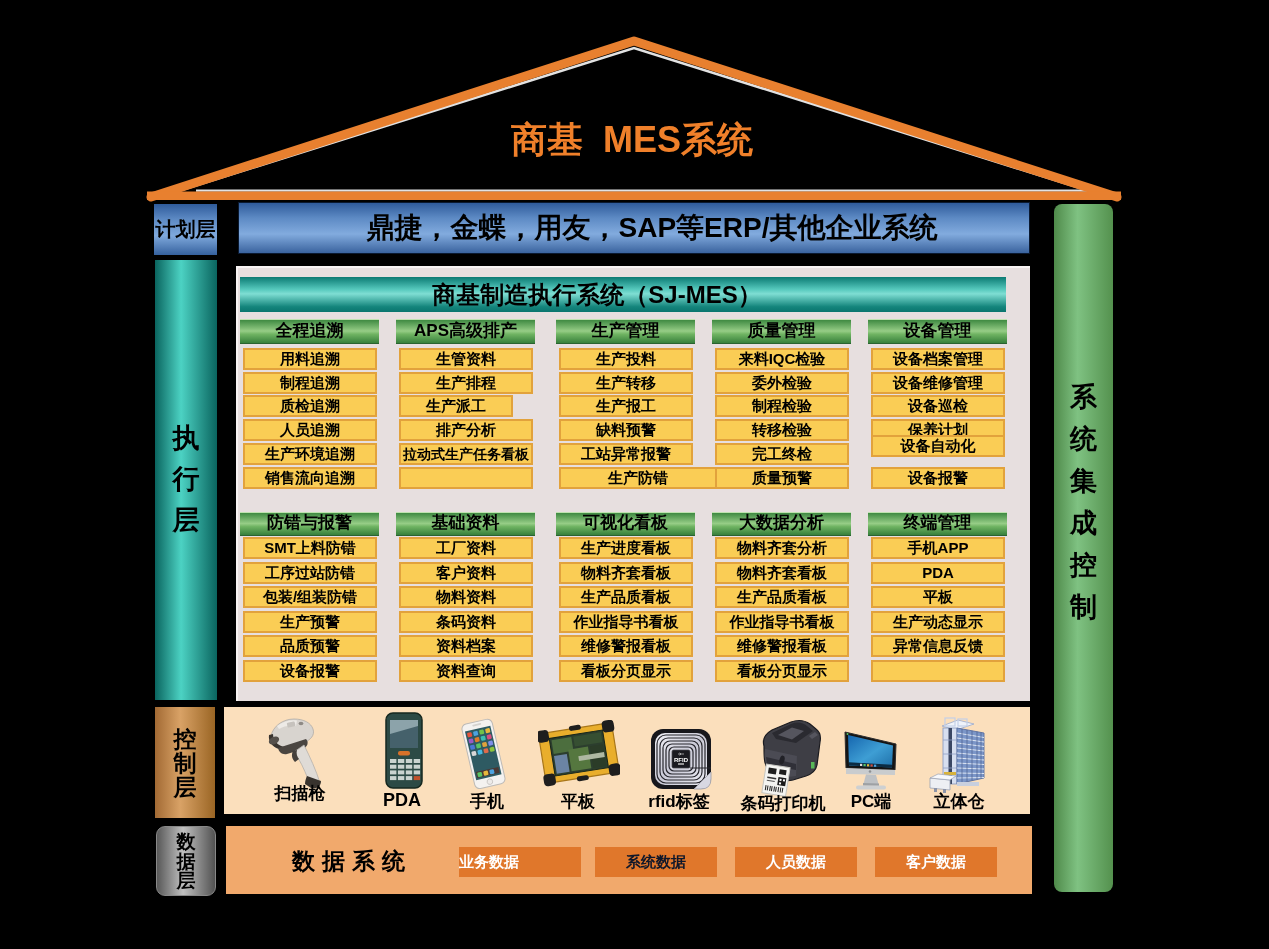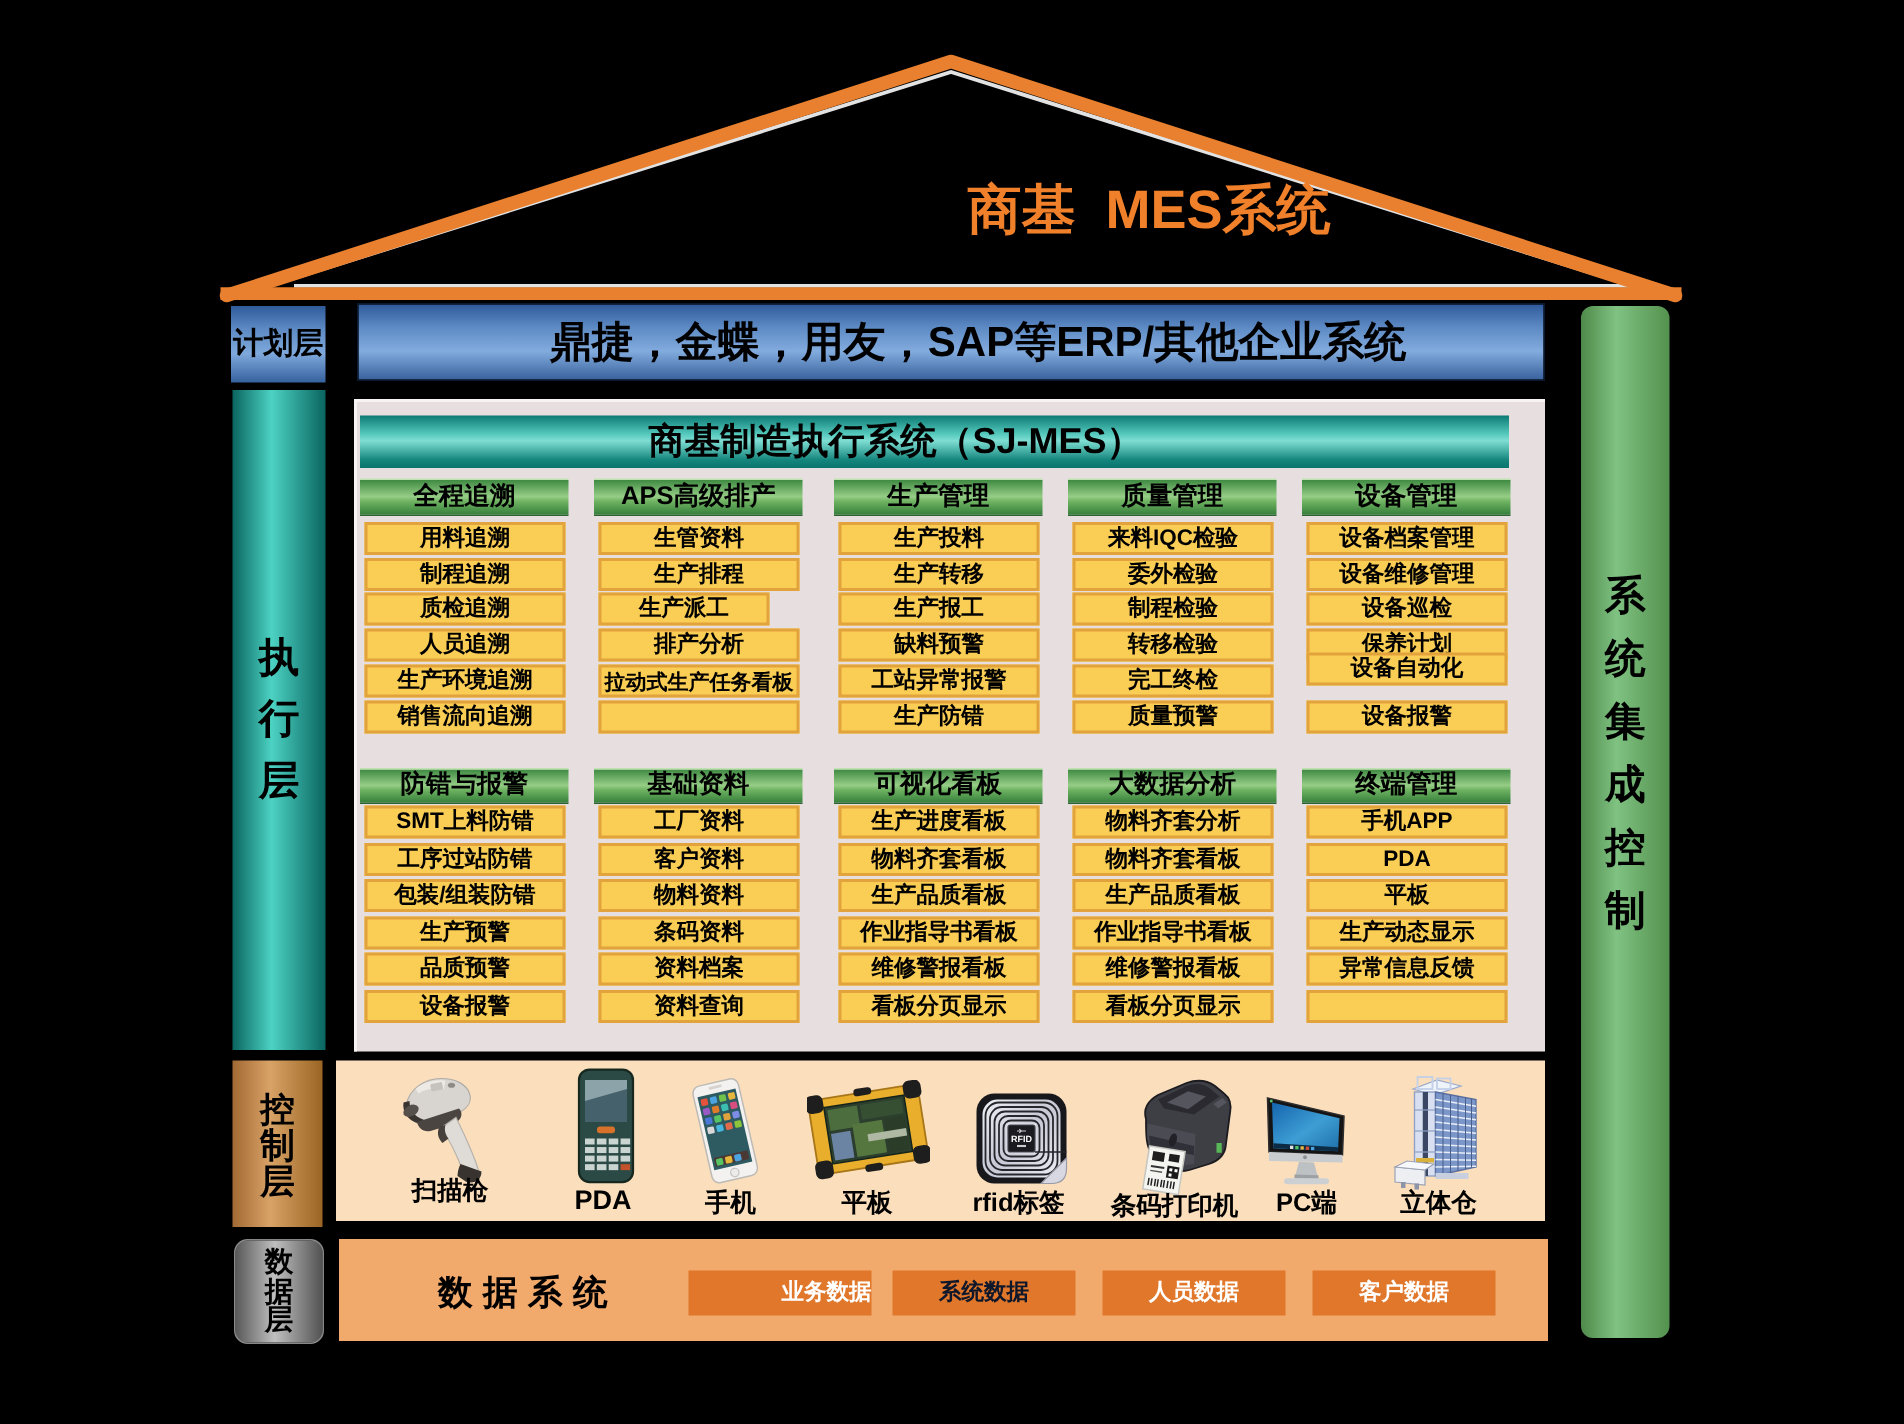--- a/index.html
+++ b/index.html
@@ -17,21 +17,21 @@
 </head>
 <body>
 
 <svg class="abs" style="left:0;top:0" width="1269" height="210" viewBox="0 0 1269 210">
   <polyline points="172,193 634,48 1096,193" fill="none" stroke="#E2E2E2" stroke-width="2.6"></polyline>
   <line x1="196" y1="190.6" x2="1096" y2="190.6" stroke="#E2E2E2" stroke-width="2.4"></line>
   <polyline points="151,197 634,41 1117,197" fill="none" stroke="#E8802F" stroke-width="9" stroke-linejoin="round" stroke-linecap="round"></polyline>
   <rect x="147" y="191.5" width="974" height="8.5" fill="#E8802F"></rect>
 </svg>
 
-<div class="abs" style="top:116px;width:510px;left:377px;text-align:right;font-size:36px;font-weight:bold;color:#F0802A;">商基&nbsp;&nbsp;MES系统</div>
+<div class="abs" style="top:116px;width:510px;left:377px;text-align:center;font-size:36px;font-weight:bold;color:#F0802A;">商基&nbsp;&nbsp;MES系统</div>
 
 <div class="abs" style="left:154px;top:204px;width:63px;height:51px;background:linear-gradient(180deg,#2F5B9B 0%,#5D8AC4 30%,#7FA9DC 62%,#35619E 100%);font-weight:bold;font-size:20px;color:#000;text-align:center;line-height:51px;">计划层</div>
 
 <div class="abs" style="left:238px;top:202px;width:792px;height:52px;background:linear-gradient(180deg,#2F5B9B 0%,#5D8AC4 30%,#82ABDE 62%,#3A639E 100%);border:1px solid #0A1930;box-sizing:border-box;font-weight:bold;font-size:28px;color:#000;text-align:center;line-height:50px;padding-left:36px;">鼎捷，金蝶，用友，SAP等ERP/其他企业系统</div>
 
 <div class="abs" style="left:155px;top:260px;width:62px;height:440px;background:linear-gradient(90deg,#0A655F 0%,#4CD2C3 42%,#0A655F 100%);">
   <div class="vtxt" style="position:absolute;left:0;width:62px;top:158px;font-size:27px;line-height:41px;">执<br>行<br>层</div>
 </div>
 
 <div class="abs" style="left:155px;top:707px;width:60px;height:111px;background:linear-gradient(90deg,#A26A34 0%,#D9A266 42%,#9A6524 100%);">
@@ -49,21 +49,21 @@
 <div class="abs" style="left:236px;top:266px;width:794px;height:435px;background:#E7DFDF;border-top:2px solid #F7F3F3;border-left:2px solid #F7F3F3;box-sizing:border-box;"></div>
 
 <div class="abs" style="left:240px;top:277px;width:766px;height:35px;background:linear-gradient(180deg,#0B7A73 0%,#55C8BC 35%,#7FDED3 48%,#14857C 85%,#0A756E 100%);font-weight:bold;font-size:24px;color:#000;text-align:center;line-height:35px;padding-right:52px;box-sizing:border-box;">商基制造执行系统（SJ-MES）</div>
 
 <div class="abs" style="left:224px;top:707px;width:806px;height:107px;background:#FBDFBC;"></div>
 
 <div class="abs" style="left:226px;top:826px;width:806px;height:68px;background:#F1A96C;">
 
   <div class="abs" style="left:66px;top:20px;font-size:23px;font-weight:bold;color:#000;letter-spacing:7px;">数据系统</div>
 
-  <div class="abs" style="left:233px;top:21px;width:122px;height:30px;background:#E0772B;color:#fff;font-weight:bold;font-size:15px;text-align:right;line-height:30px;">业务数据</div>
+  <div class="abs" style="left:233px;top:21px;width:122px;height:30px;background:#E0772B;color:#fff;font-weight:bold;font-size:15px;text-align:left;line-height:30px;">业务数据</div>
 
   <div class="abs" style="left:369px;top:21px;width:122px;height:30px;background:#E0772B;color:#0f172a;font-weight:bold;font-size:15px;text-align:center;line-height:30px;">系统数据</div>
 
   <div class="abs" style="left:509px;top:21px;width:122px;height:30px;background:#E0772B;color:#fff;font-weight:bold;font-size:15px;text-align:center;line-height:30px;">人员数据</div>
 
   <div class="abs" style="left:649px;top:21px;width:122px;height:30px;background:#E0772B;color:#fff;font-weight:bold;font-size:15px;text-align:center;line-height:30px;">客户数据</div>
 </div>
 
 <div class="abs hdrG" style="left:240px;top:319px;width:139px;height:23px;line-height:21px;">全程追溯</div>
 
@@ -98,21 +98,21 @@
 <div class="abs ybox" style="left:559px;top:348.0px;width:134px;height:22px;line-height:18px;font-size:15px;">生产投料</div>
 
 <div class="abs ybox" style="left:559px;top:371.7px;width:134px;height:22px;line-height:18px;font-size:15px;">生产转移</div>
 
 <div class="abs ybox" style="left:559px;top:395.4px;width:134px;height:22px;line-height:18px;font-size:15px;">生产报工</div>
 
 <div class="abs ybox" style="left:559px;top:419.1px;width:134px;height:22px;line-height:18px;font-size:15px;">缺料预警</div>
 
 <div class="abs ybox" style="left:559px;top:442.8px;width:134px;height:22px;line-height:18px;font-size:15px;">工站异常报警</div>
 
-<div class="abs ybox" style="left:559px;top:466.5px;width:134px;height:22px;line-height:18px;font-size:15px;">生产防错</div>
+<div class="abs ybox" style="left:559px;top:466.5px;width:158px;height:22px;line-height:18px;font-size:15px;">生产防错</div>
 
 <div class="abs hdrG" style="left:712px;top:319px;width:139px;height:23px;line-height:21px;">质量管理</div>
 
 <div class="abs ybox" style="left:715px;top:348.0px;width:134px;height:22px;line-height:18px;font-size:15px;">来料IQC检验</div>
 
 <div class="abs ybox" style="left:715px;top:371.7px;width:134px;height:22px;line-height:18px;font-size:15px;">委外检验</div>
 
 <div class="abs ybox" style="left:715px;top:395.4px;width:134px;height:22px;line-height:18px;font-size:15px;">制程检验</div>
 
 <div class="abs ybox" style="left:715px;top:419.1px;width:134px;height:22px;line-height:18px;font-size:15px;">转移检验</div>

